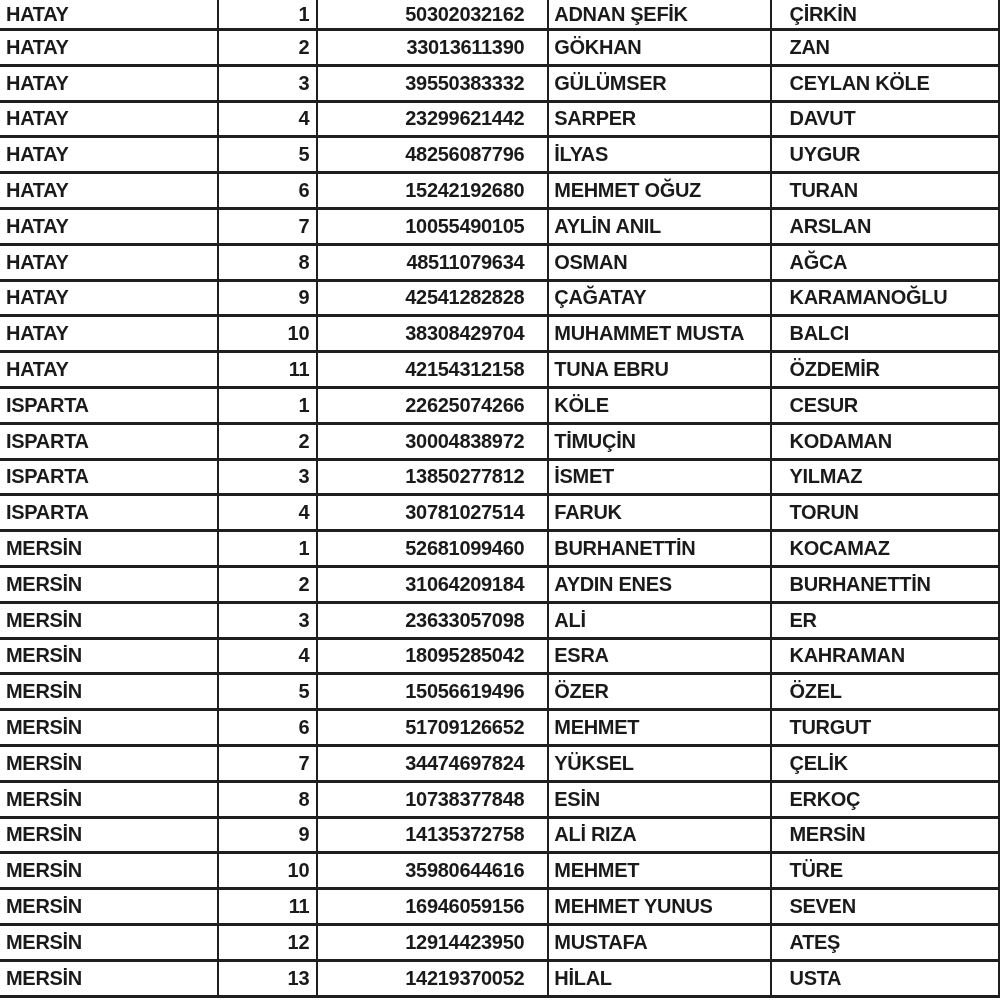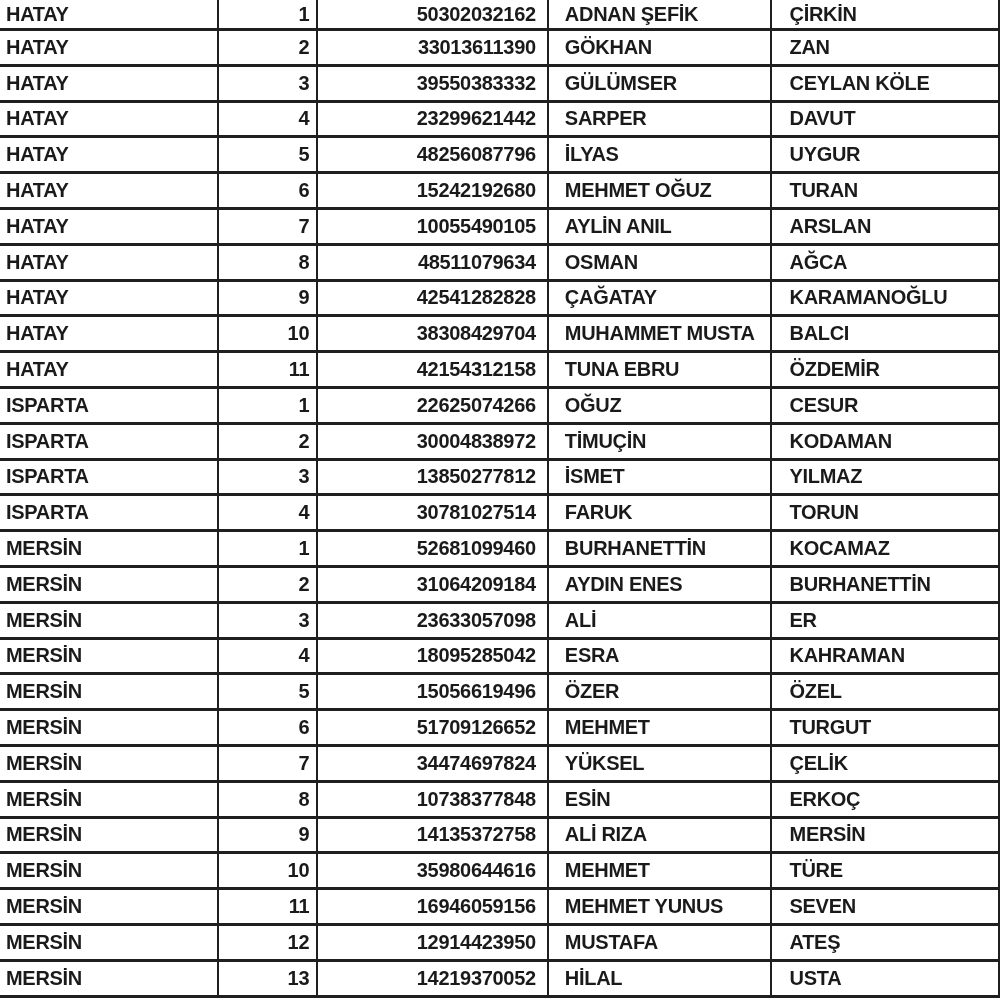--- a/index.html
+++ b/index.html
@@ -41,22 +41,22 @@
   .cell {
     display: flex;
     align-items: center;
     box-sizing: border-box;
     border-right: 2px solid #1f1f1f;
     overflow: hidden;
     white-space: nowrap;
   }
   .c-province { width: 229px; padding-left: 6px; }
   .c-rowno    { width: 103px; justify-content: flex-end; padding-right: 7px; }
-  .c-id       { width: 206px; justify-content: flex-end; padding-right: 11px; margin-left: 33px; }
-  .c-first    { width: 232px; padding-left: 16px; }
+  .c-id       { width: 206px; justify-content: flex-end; padding-right: 23px; margin-left: 33px; }
+  .c-first    { width: 232px; padding-left: 5px; }
   .c-last     { width: 238px; padding-left: 18px; }
   .c-sliver   {
     flex: 1;
     border-right: none;
     background: #fbf8ee;
   }
   .partial-row {
     flex: 1 1 auto;
     background: #ffffff;
   }
@@ -152,21 +152,21 @@
         <div class="cell c-rowno">11</div>
         <div class="cell c-id">42154312158</div>
         <div class="cell c-first">TUNA EBRU</div>
         <div class="cell c-last">ÖZDEMİR</div>
         <div class="cell c-sliver" style="background: rgb(251, 248, 238);"></div>
       </div>
       <div class="row">
         <div class="cell c-province">ISPARTA</div>
         <div class="cell c-rowno">1</div>
         <div class="cell c-id">22625074266</div>
-        <div class="cell c-first">OĞUZ</div>
+        <div class="cell c-first">KÖLE</div>
         <div class="cell c-last">CESUR</div>
         <div class="cell c-sliver" style="background: rgb(251, 248, 238);"></div>
       </div>
       <div class="row">
         <div class="cell c-province">ISPARTA</div>
         <div class="cell c-rowno">2</div>
         <div class="cell c-id">30004838972</div>
         <div class="cell c-first">TİMUÇİN</div>
         <div class="cell c-last">KODAMAN</div>
         <div class="cell c-sliver" style="background: rgb(251, 248, 238);"></div>

